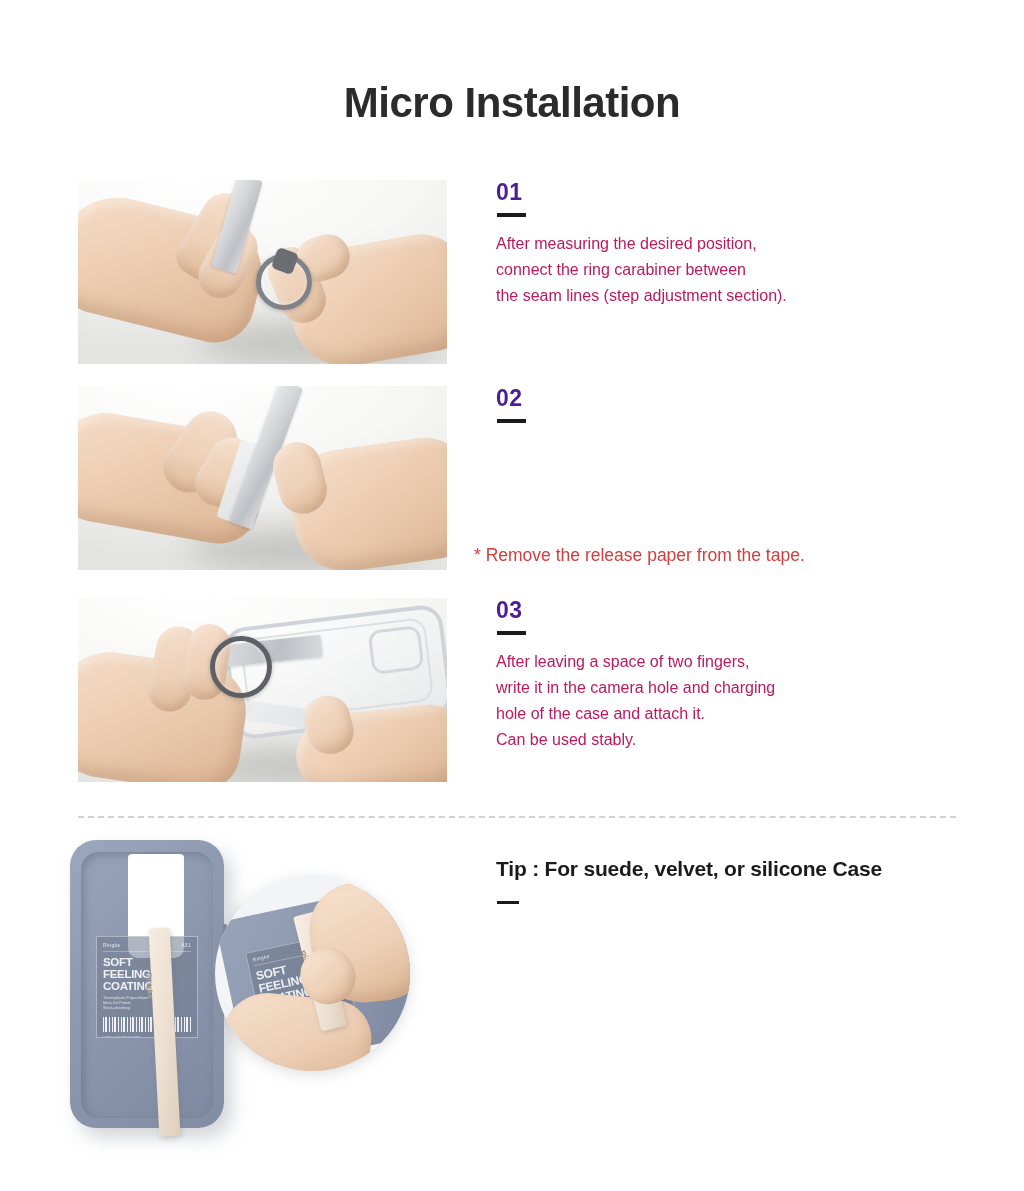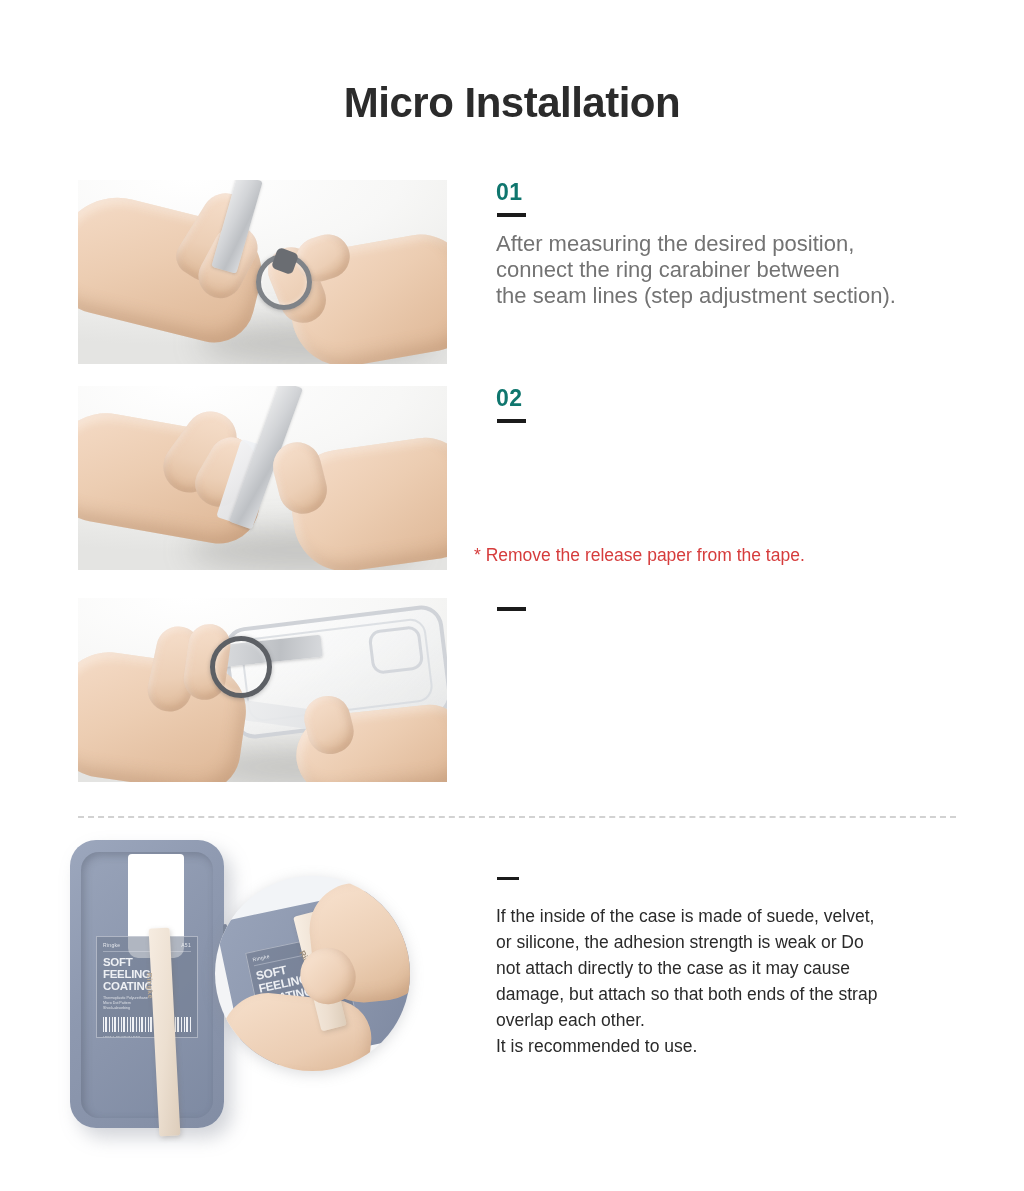--- a/index.html
+++ b/index.html
@@ -45,34 +45,34 @@
   }
 
   .step-text {
     position: absolute;
     left: 496px;
     width: 470px;
   }
   .step-num {
     font-size: 23px;
     font-weight: bold;
-    color: #0f766e;
+    color: #4c1d95;
     letter-spacing: 0.5px;
     line-height: 1.05;
   }
   .step-rule {
     width: 29px;
     height: 4px;
     background: #1b1b1b;
     margin: 9px 0 14px 1px;
   }
   .step-body {
-    font-size: 22px;
+    font-size: 16px;
     line-height: 26px;
-    color: #737373;
+    color: #be185d;
   }
   .step-note {
     position: absolute;
     left: 474px;
     font-size: 17.5px;
     line-height: 26px;
     color: #d63c3c;
     white-space: nowrap;
   }
 
@@ -383,21 +383,26 @@
     <div class="strap" id="p3-strap-top"></div>
     <div id="p3-strap-bot" style="position:absolute"></div>
     <div class="hand" id="p3-hand-l"></div>
     <div class="finger" id="p3-finger-1"></div>
     <div class="finger" id="p3-finger-2"></div>
     <div class="ring" id="p3-ring"></div>
     <div class="hand" id="p3-hand-r"></div>
     <div class="finger" id="p3-finger-3"></div>
   </div>
   <div class="step-text">
+    <div class="step-num">03</div>
     <div class="step-rule"></div>
+    <div class="step-body" style="white-space:pre-line">After leaving a space of two fingers,
+write it in the camera hole and charging
+hole of the case and attach it.
+Can be used stably.</div>
   </div>
 </div>
 
 <div class="divider"></div>
 
 <div class="tip-visual">
   <div class="case-body">
     <div class="case-well"></div>
     <div class="case-camera-cut"></div>
     <div class="case-btn" id="case-btn-1"></div>
@@ -437,20 +442,15 @@
     <div class="inset-hand-low"></div>
     <div class="inset-strap">
       <div class="inset-strap-text">Ringke</div>
     </div>
     <div class="inset-hand"></div>
     <div class="inset-thumb"></div>
   </div>
 </div>
 
 <div class="tip-text">
+  <div class="tip-title">Tip : For suede, velvet, or silicone Case</div>
   <div class="tip-rule"></div>
-  <div class="tip-body" style="white-space:pre-line">If the inside of the case is made of suede, velvet,
-or silicone, the adhesion strength is weak or Do
-not attach directly to the case as it may cause
-damage, but attach so that both ends of the strap
-overlap each other.
-It is recommended to use.</div>
 </div>
 
 </body></html>

